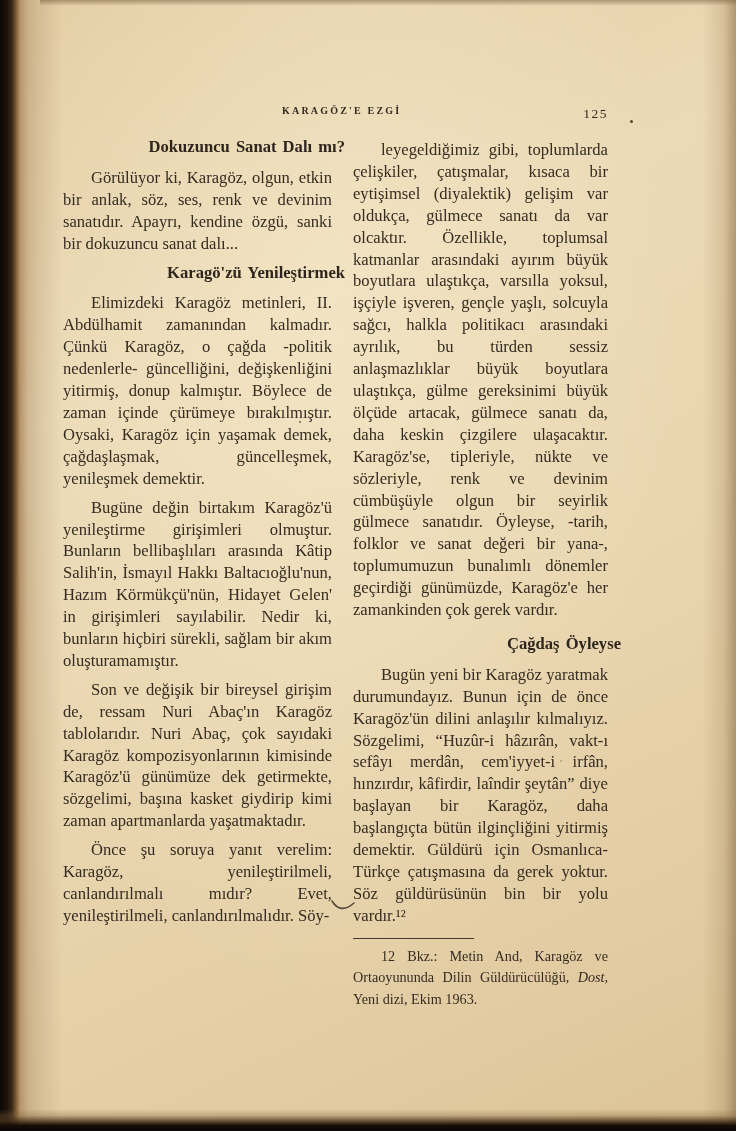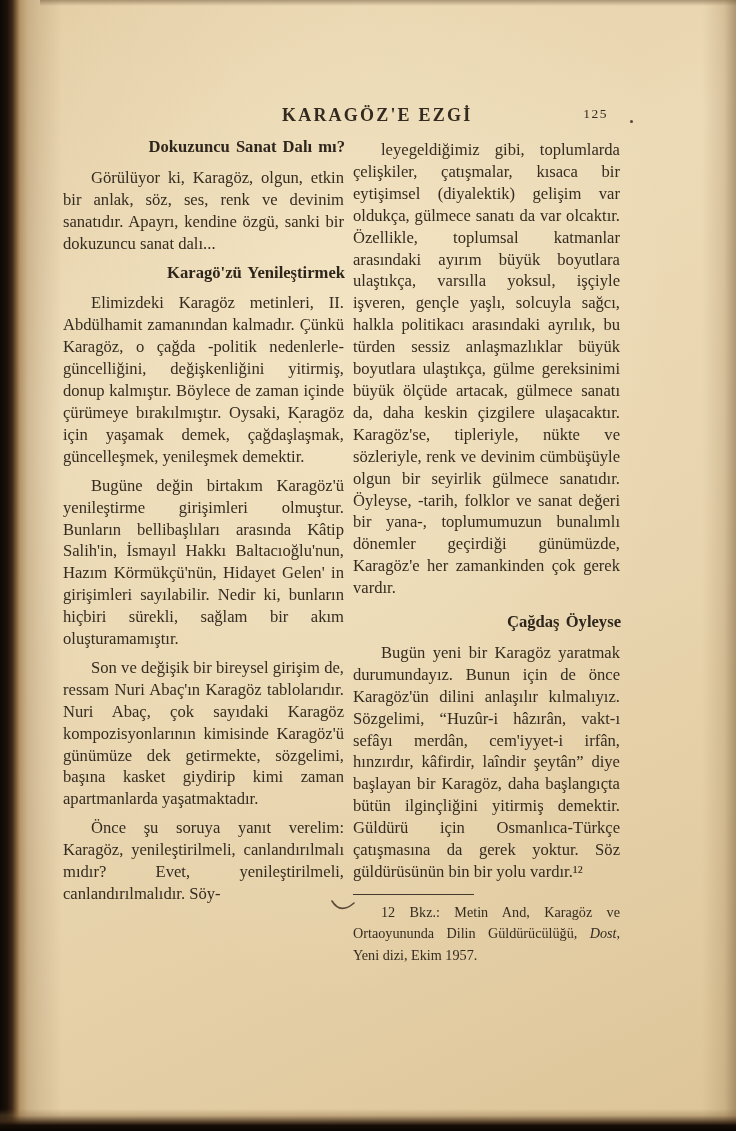--- a/index.html
+++ b/index.html
@@ -38,35 +38,35 @@
   .top-edge{
     position:absolute;top:0;left:40px;right:0;height:6px;
     background:linear-gradient(180deg,rgba(95,70,42,0.45),rgba(95,70,42,0));
   }
   .page-header{
     position:absolute;left:63px;top:103px;width:560px;height:22px;
     color:#342b20;
   }
   .running-title{
     position:absolute;left:219px;top:2px;
-    font-size:18px;letter-spacing:2.2px;font-weight:600;white-space:nowrap;
+    font-size:10px;letter-spacing:2.2px;font-weight:600;white-space:nowrap;
   }
   .page-number{
     position:absolute;right:15px;top:3px;
     font-size:13.5px;letter-spacing:1.5px;
   }
   .col{
     position:absolute;color:#352c21;
     font-size:16.6px;line-height:21.9px;
     text-align:justify;
     max-height:965px;overflow:hidden;
   }
   .col-left{left:63px;top:136px;width:282px;}
   .col-right{left:353px;top:139px;width:268px;}
-  .col p{margin:0 1px 7px 0;text-indent:28px;}
+  .col p{margin:0 13px 7px 0;text-indent:28px;}
   .sec-head{
     font-weight:bold;font-size:16.6px;color:#2e261c;
     margin:0 0 9px 0;text-indent:42px;text-align:right;
     word-spacing:2px;white-space:nowrap;
   }
   .sec-head.mid{}
   .col-right .sec-head{text-indent:30px;margin-top:12px;}
   .footnote-rule{
     width:133px;height:0;border-top:1.7px solid #43392c;
     margin:11px 0 7px -12px;
@@ -106,21 +106,21 @@
     <p>Bugüne değin birtakım Karagöz'ü yenileştirme girişimleri olmuştur. Bunların bellibaşlıları arasında Kâtip Salih'in, İsmayıl Hakkı Baltacıoğlu'nun, Hazım Körmükçü'nün, Hidayet Gelen' in girişimleri sayılabilir. Nedir ki, bunların hiçbiri sürekli, sağlam bir akım oluşturamamıştır.</p>
     <p>Son ve değişik bir bireysel girişim de, ressam Nuri Abaç'ın Karagöz tablolarıdır. Nuri Abaç, çok sayıdaki Karagöz kompozisyonlarının kimisinde Karagöz'ü günümüze dek getirmekte, sözgelimi, başına kasket giydirip kimi zaman apartmanlarda yaşatmaktadır.</p>
     <p>Önce şu soruya yanıt verelim: Karagöz, yenileştirilmeli, canlandırılmalı mıdır? Evet, yenileştirilmeli, canlandırılmalıdır. Söy-</p>
   </div>
 
   <div class="col col-right">
     <p>leyegeldiğimiz gibi, toplumlarda çelişkiler, çatışmalar, kısaca bir eytişimsel (diyalektik) gelişim var oldukça, gülmece sanatı da var olcaktır. Özellikle, toplumsal katmanlar arasındaki ayırım büyük boyutlara ulaştıkça, varsılla yoksul, işçiyle işveren, gençle yaşlı, solcuyla sağcı, halkla politikacı arasındaki ayrılık, bu türden sessiz anlaşmazlıklar büyük boyutlara ulaştıkça, gülme gereksinimi büyük ölçüde artacak, gülmece sanatı da, daha keskin çizgilere ulaşacaktır. Karagöz'se, tipleriyle, nükte ve sözleriyle, renk ve devinim cümbüşüyle olgun bir seyirlik gülmece sanatıdır. Öyleyse, -tarih, folklor ve sanat değeri bir yana-, toplumumuzun bunalımlı dönemler geçirdiği günümüzde, Karagöz'e her zamankinden çok gerek vardır.</p>
     <div class="sec-head">Çağdaş Öyleyse</div>
     <p>Bugün yeni bir Karagöz yaratmak durumundayız. Bunun için de önce Karagöz'ün dilini anlaşılır kılmalıyız. Sözgelimi, “Huzûr-i hâzırân, vakt-ı sefâyı merdân, cem'iyyet-i irfân, hınzırdır, kâfirdir, laîndir şeytân” diye başlayan bir Karagöz, daha başlangıçta bütün ilginçliğini yitirmiş demektir. Güldürü için Osmanlıca-Türkçe çatışmasına da gerek yoktur. Söz güldürüsünün bin bir yolu vardır.¹²</p>
     <div class="footnote-rule"></div>
-    <p class="footnote"><span>12 Bkz.: Metin And, Karagöz ve Ortaoyununda Dilin Güldürücülüğü, </span><span class="it">Dost,</span><span> Yeni dizi, Ekim 1957.</span></p>
+    <p class="footnote"><span>12 Bkz.: Metin And, Karagöz ve Ortaoyununda Dilin Güldürücülüğü, </span><span class="it">Dost,</span><span> Yeni dizi, Ekim 1963.</span></p>
   </div>
 
   <svg class="pen-mark" width="24" height="16" viewBox="0 0 24 16">
     <path d="M1 4 C 7 14, 15 13, 23 6" stroke="#584a39" stroke-width="1.6" fill="none" stroke-linecap="round"></path>
   </svg>
 
   <div class="speck s1"></div>
   <div class="speck s2"></div>
   <div class="speck s3"></div>
   <div class="speck s4"></div>

